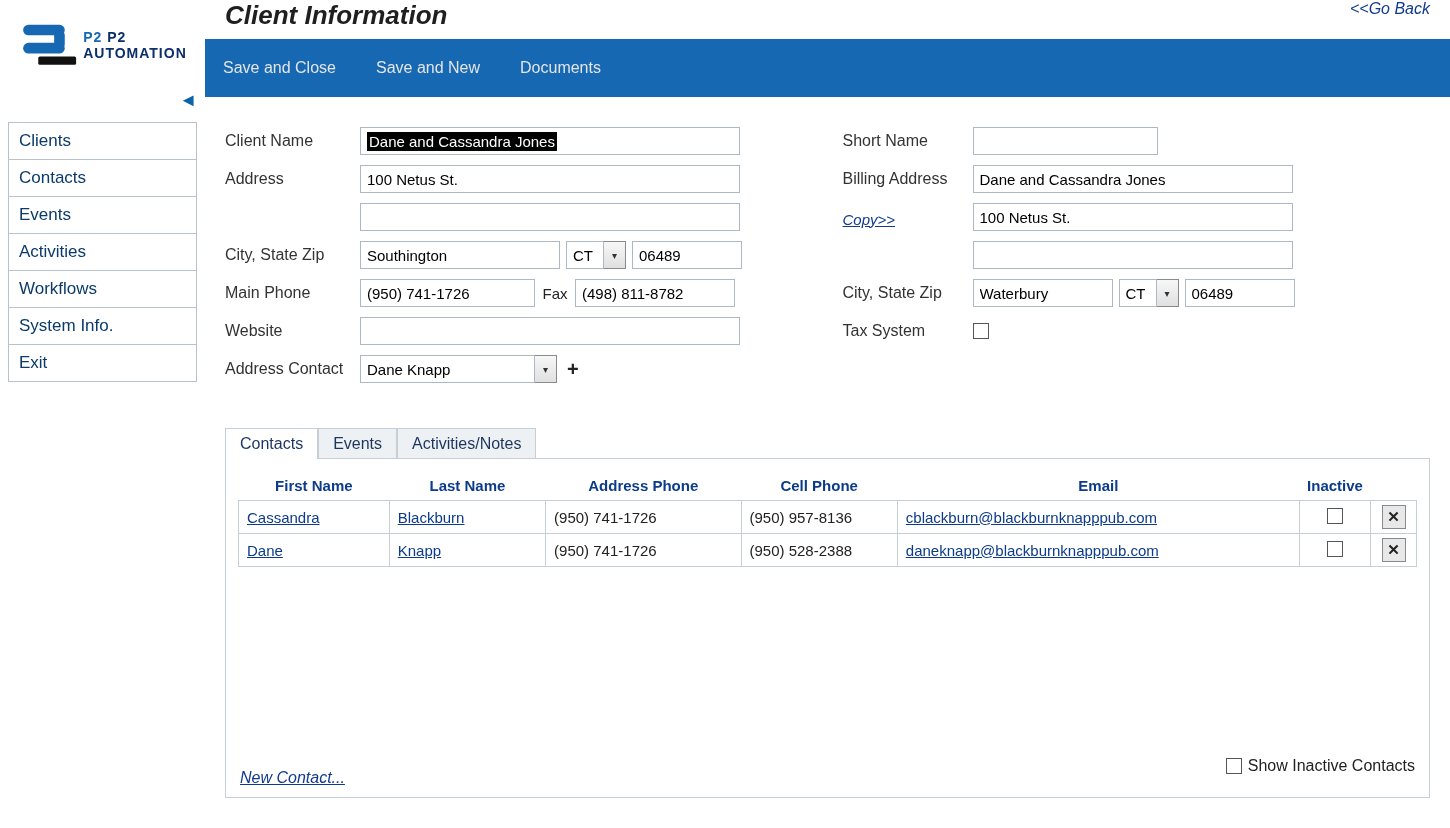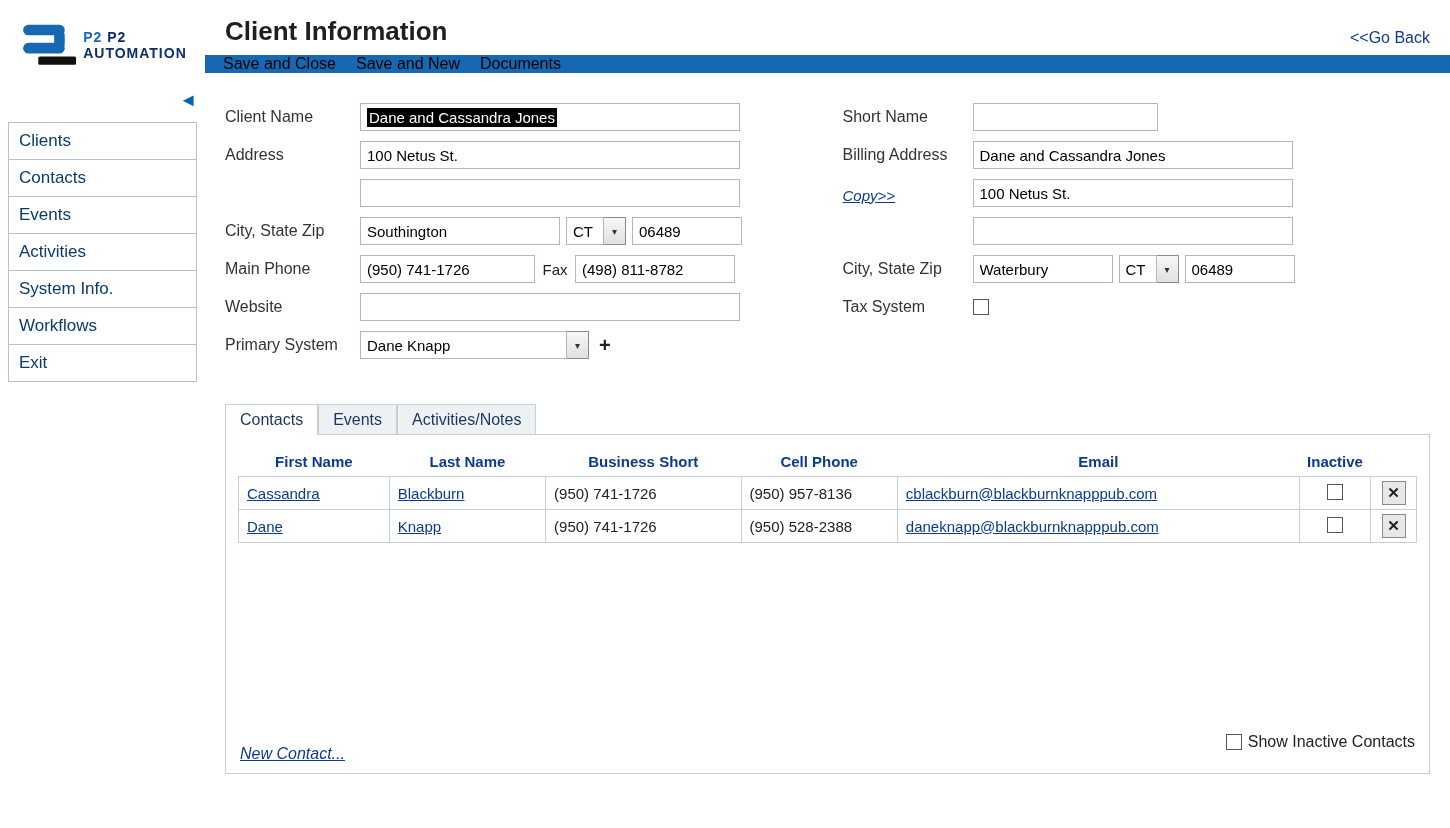--- a/index.html
+++ b/index.html
@@ -43,31 +43,32 @@
     font-size: 17px;
     cursor: pointer;
     background:#fff;
   }
   .nav-item:last-child { border-bottom:none; }
   .nav-item.selected { background:#fff; }
 
   
   .main { flex: 1; padding: 0; }
   .title-row {
-    display:flex; justify-content:space-between; align-items:flex-end;
-    padding: 16px 20px 8px 20px;
+    display:flex; justify-content:space-between; align-items:flex-start;
+    padding: 0 20px 8px 20px;
+    font-style: italic;
   }
   .page-title { font-size: 26px; font-weight:700; color:#1f1f1f; }
   .go-back { color:#103A8F; font-size:16px; cursor:pointer;}
   .toolbar {
     background: #1668B3;
-    color:#000000;
+    color:#e5e5e5;
     display:flex;
-    gap: 20px;
-    padding: 0 18px;
+    gap: 40px;
+    padding: 20px 18px;
     font-size:16px;
     width:100%;
   }
   .toolbar-item { cursor:pointer; }
   .form-area {
     display:flex;
     gap: 30px;
     padding: 30px 20px 10px 20px;
   }
   .form-col { flex:1; }
@@ -152,22 +153,22 @@
       <div class="logo-mark">
         <span style="color:#1668B3;">P2</span> <span style="color:#0B2F6A;">P2 AUTOMATION</span>
       </div>
     </div>
     <div class="collapse-arrow">◄</div>
     <div class="nav">
       <div class="nav-item selected">Clients</div>
       <div class="nav-item">Contacts</div>
       <div class="nav-item">Events</div>
       <div class="nav-item">Activities</div>
+      <div class="nav-item">Workflows</div>
       <div class="nav-item">System Info.</div>
-      <div class="nav-item">Workflows</div>
       <div class="nav-item">Exit</div>
     </div>
   </div>
 
   <div class="main">
     <div class="title-row">
       <div class="page-title">Client Information</div>
       <div class="go-back">&lt;&lt;Go Back</div>
     </div>
     <div class="toolbar">
@@ -206,23 +207,23 @@
           <div class="label">Main Phone</div>
           <input type="text" class="field" style="width: 175px;" value="(950) 741-1726">
           <div style="width:40px;text-align:center;">Fax</div>
           <input type="text" class="field" style="width: 160px;" value="(498) 811-8782">
         </div>
         <div class="form-row">
           <div class="label">Website</div>
           <input type="text" class="field" style="width: 380px;" value="">
         </div>
         <div class="form-row">
-          <div class="label">Primary System</div>
+          <div class="label">Address Contact</div>
           <div class="select-wrap">
-            <input type="text" class="field" style="width: 207px;" value="Dane Knapp">
+            <input type="text" class="field" style="width: 175px;" value="Dane Knapp">
             <div class="dd-btn">▾</div>
           </div>
           <span class="plus-btn">+</span>
         </div>
       </div>
 
       <div class="form-col">
         <div class="form-row">
           <div class="label-r">Short Name</div>
           <input type="text" class="field" style="width: 185px;" value="">
@@ -262,21 +263,21 @@
         <div class="tab active">Contacts</div>
         <div class="tab">Events</div>
         <div class="tab">Activities/Notes</div>
       </div>
       <div class="tab-body">
         <table class="grid">
           <thead>
             <tr>
               <th class="col-first">First Name</th>
               <th class="col-last">Last Name</th>
-              <th class="col-bphone">Business Short</th>
+              <th class="col-bphone">Address Phone</th>
               <th class="col-cphone">Cell Phone</th>
               <th class="col-email">Email</th>
               <th class="col-inactive">Inactive</th>
               <th class="col-del"></th>
             </tr>
           </thead>
           <tbody>
             <tr>
               <td class="col-first"><span class="link">Cassandra</span></td>
               <td class="col-last"><span class="link">Blackburn</span></td>

